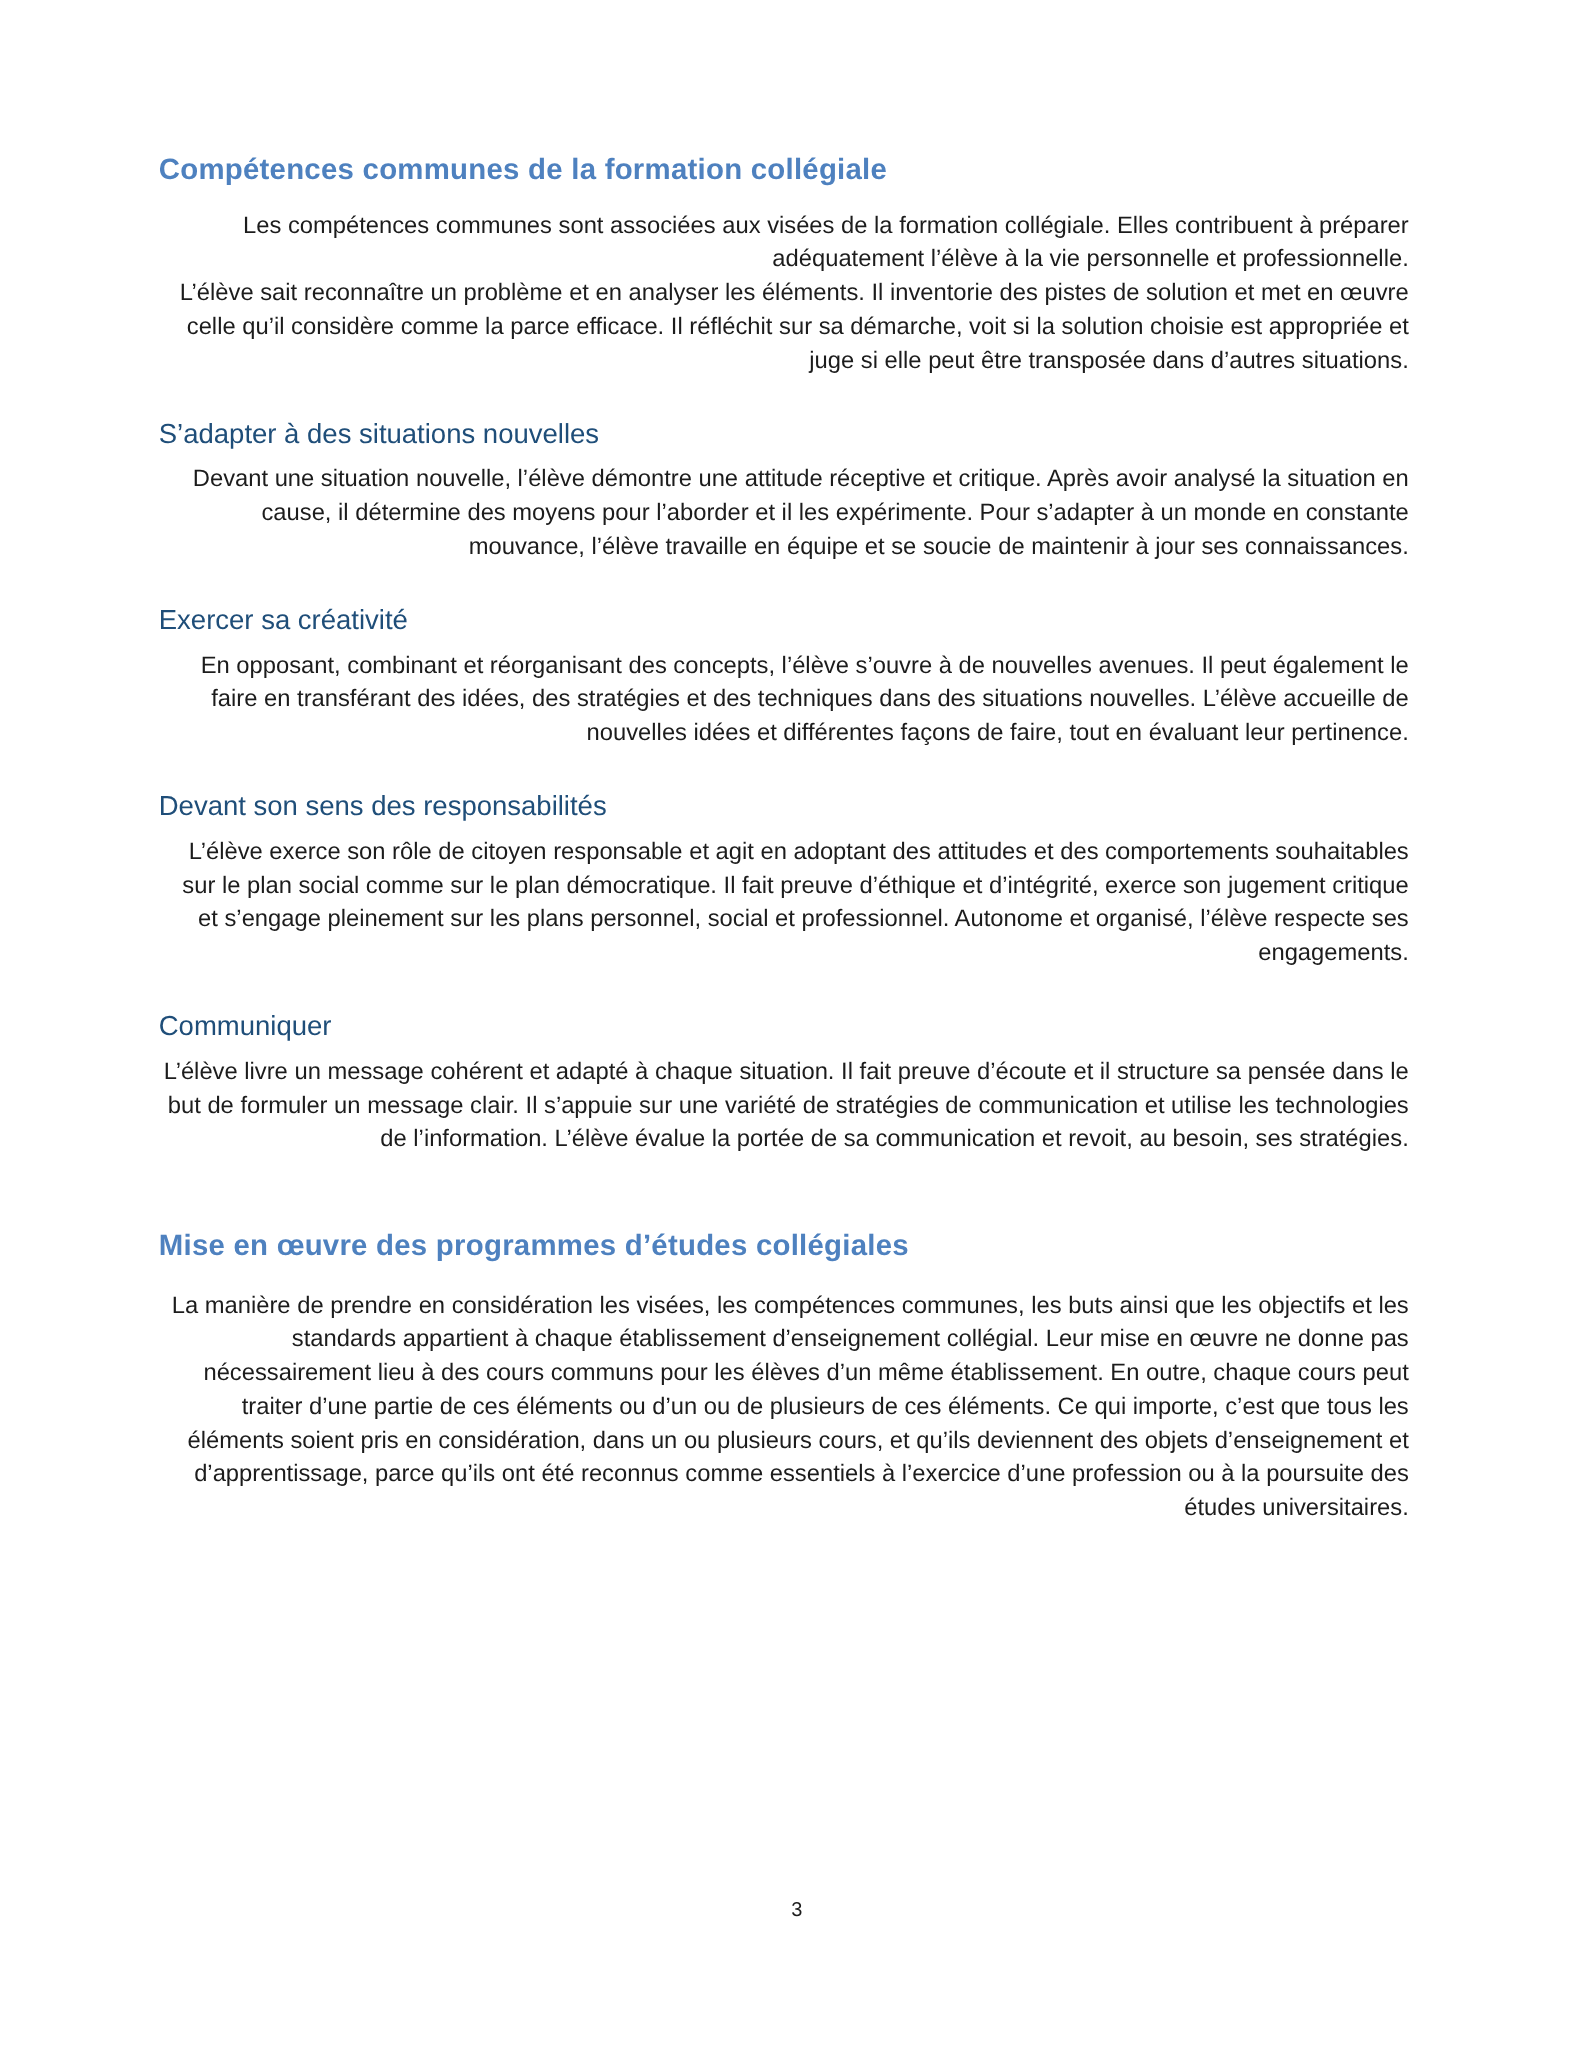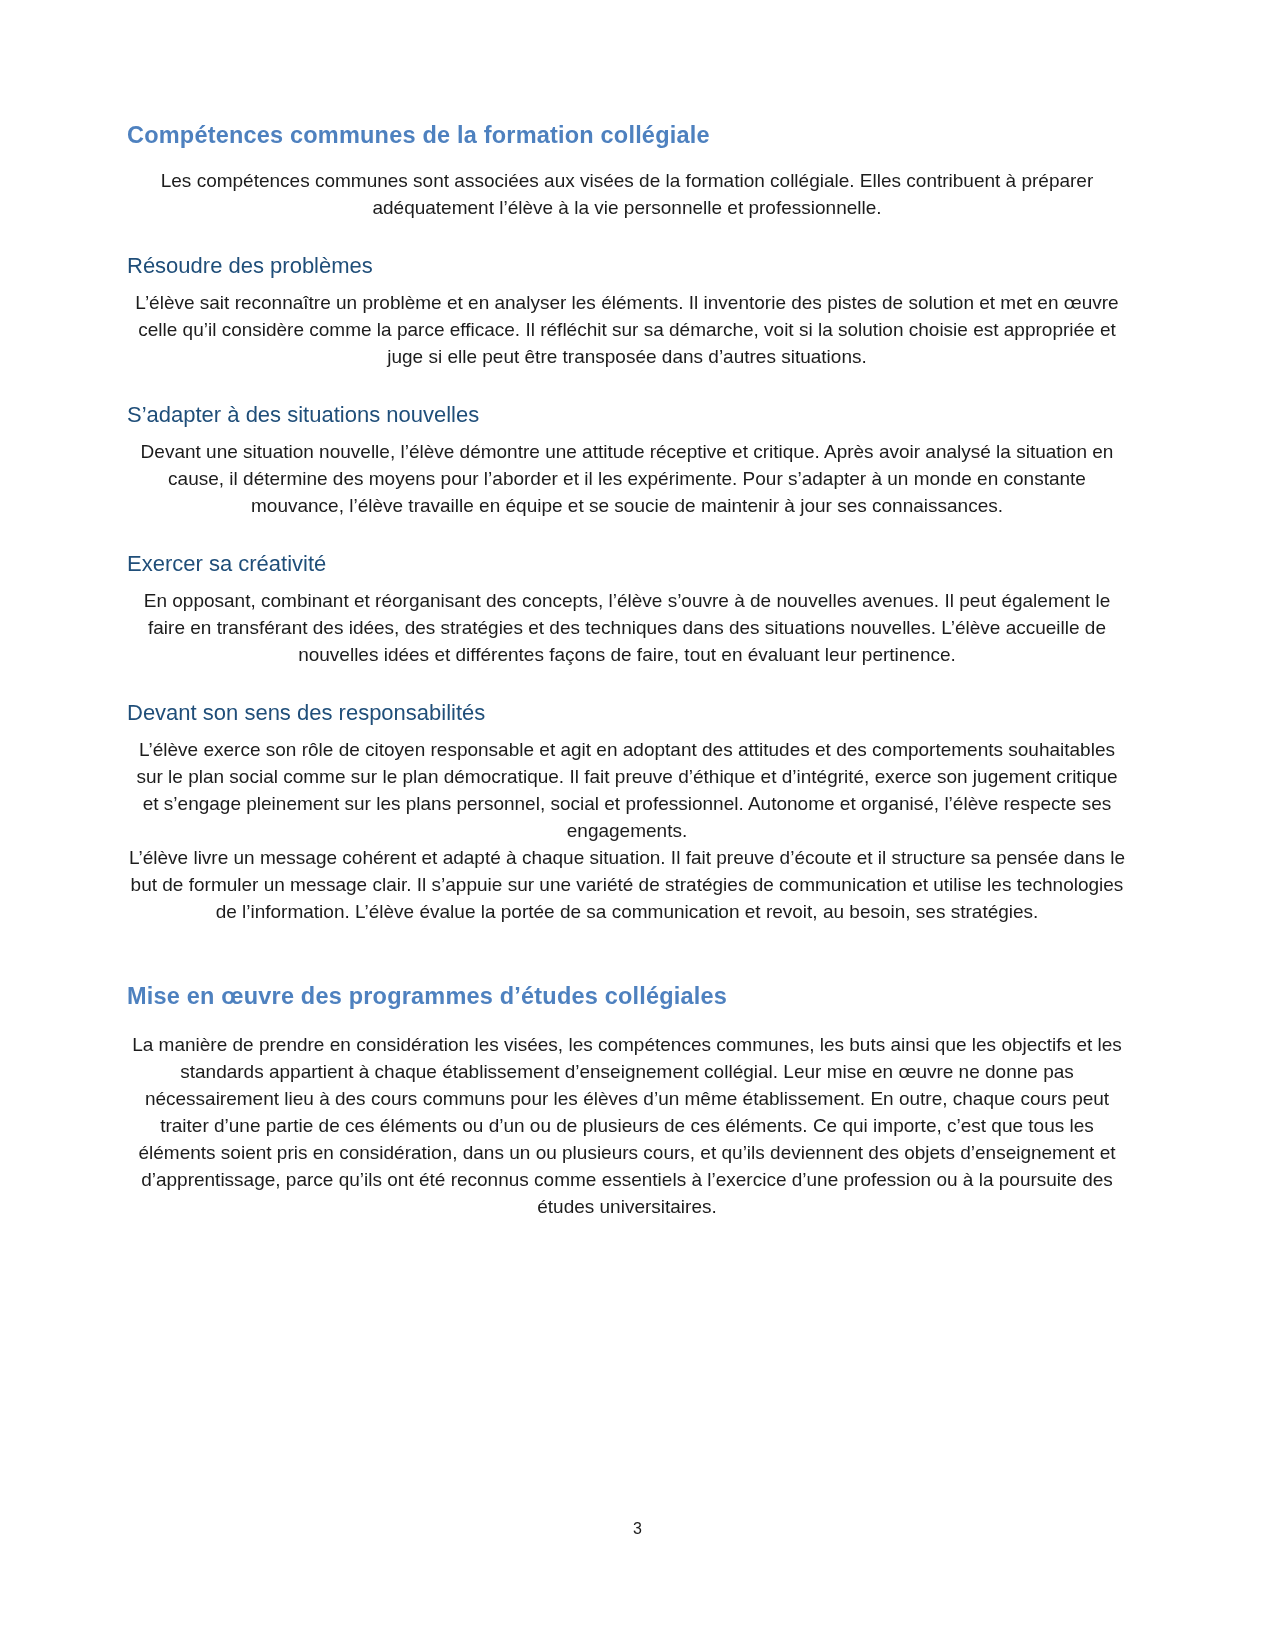--- a/index.html
+++ b/index.html
@@ -32,21 +32,21 @@
     line-height: 29px;
     font-weight: normal;
     color: #1F4E79;
     margin: 30px 0 9px 0;
   }
   .body-text {
     font-size: 19px;
     line-height: 27px;
     color: #1C1C1C;
     margin: 0;
-    text-align: center;
+    text-align: right;
   }
   .page-number {
     position: absolute;
     left: 0;
     right: 0;
     top: 1520px;
     text-align: center;
     font-size: 16px;
     color: #1C1C1C;
   }
@@ -55,40 +55,40 @@
 <body>
 
 <div class="page">
 
   <section>
     <div class="h1 h1-first">Compétences communes de la formation collégiale</div>
     <p class="body-text">Les compétences communes sont associées aux visées de la formation collégiale. Elles contribuent à préparer adéquatement l’élève à la vie personnelle et professionnelle.</p>
   </section>
 
   <section>
-    <div class="h2">Résoudre des problèmes</div>
     <p class="body-text">L’élève sait reconnaître un problème et en analyser les éléments. Il inventorie des pistes de solution et met en œuvre celle qu’il considère comme la parce efficace. Il réfléchit sur sa démarche, voit si la solution choisie est appropriée et juge si elle peut être transposée dans d’autres situations.</p>
   </section>
 
   <section>
     <div class="h2">S’adapter à des situations nouvelles</div>
     <p class="body-text">Devant une situation nouvelle, l’élève démontre une attitude réceptive et critique. Après avoir analysé la situation en cause, il détermine des moyens pour l’aborder et il les expérimente. Pour s’adapter à un monde en constante mouvance, l’élève travaille en équipe et se soucie de maintenir à jour ses connaissances.</p>
   </section>
 
   <section>
     <div class="h2">Exercer sa créativité</div>
     <p class="body-text">En opposant, combinant et réorganisant des concepts, l’élève s’ouvre à de nouvelles avenues. Il peut également le faire en transférant des idées, des stratégies et des techniques dans des situations nouvelles. L’élève accueille de nouvelles idées et différentes façons de faire, tout en évaluant leur pertinence.</p>
   </section>
 
   <section>
     <div class="h2">Devant son sens des responsabilités</div>
     <p class="body-text">L’élève exerce son rôle de citoyen responsable et agit en adoptant des attitudes et des comportements souhaitables sur le plan social comme sur le plan démocratique. Il fait preuve d’éthique et d’intégrité, exerce son jugement critique et s’engage pleinement sur les plans personnel, social et professionnel. Autonome et organisé, l’élève respecte ses engagements.</p>
   </section>
 
   <section>
+    <div class="h2">Communiquer</div>
     <p class="body-text">L’élève livre un message cohérent et adapté à chaque situation. Il fait preuve d’écoute et il structure sa pensée dans le but de formuler un message clair. Il s’appuie sur une variété de stratégies de communication et utilise les technologies de l’information. L’élève évalue la portée de sa communication et revoit, au besoin, ses stratégies.</p>
   </section>
 
   <section>
     <div class="h1 h1-later">Mise en œuvre des programmes d’études collégiales</div>
     <p class="body-text">La manière de prendre en considération les visées, les compétences communes, les buts ainsi que les objectifs et les standards appartient à chaque établissement d’enseignement collégial. Leur mise en œuvre ne donne pas nécessairement lieu à des cours communs pour les élèves d’un même établissement. En outre, chaque cours peut traiter d’une partie de ces éléments ou d’un ou de plusieurs de ces éléments. Ce qui importe, c’est que tous les éléments soient pris en considération, dans un ou plusieurs cours, et qu’ils deviennent des objets d’enseignement et d’apprentissage, parce qu’ils ont été reconnus comme essentiels à l’exercice d’une profession ou à la poursuite des études universitaires.</p>
   </section>
 
   <div class="page-number">3</div>
 </div>

